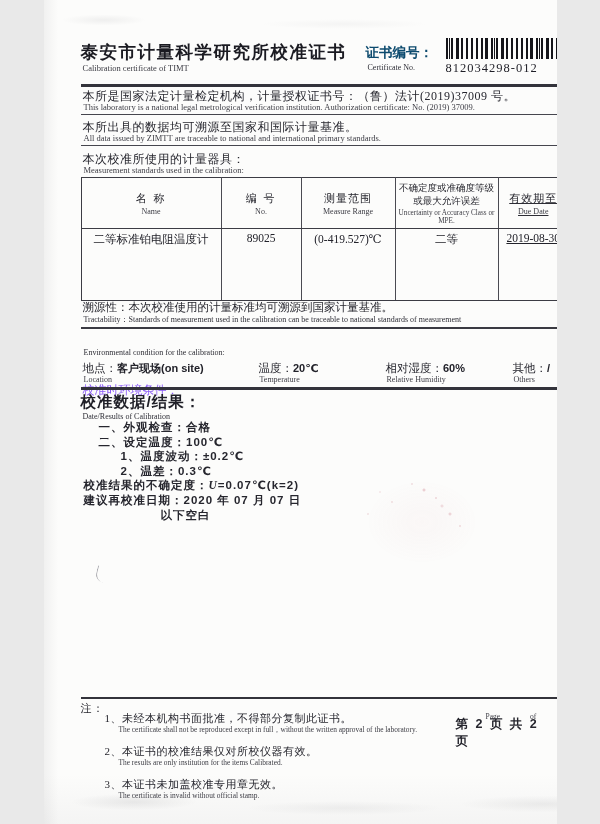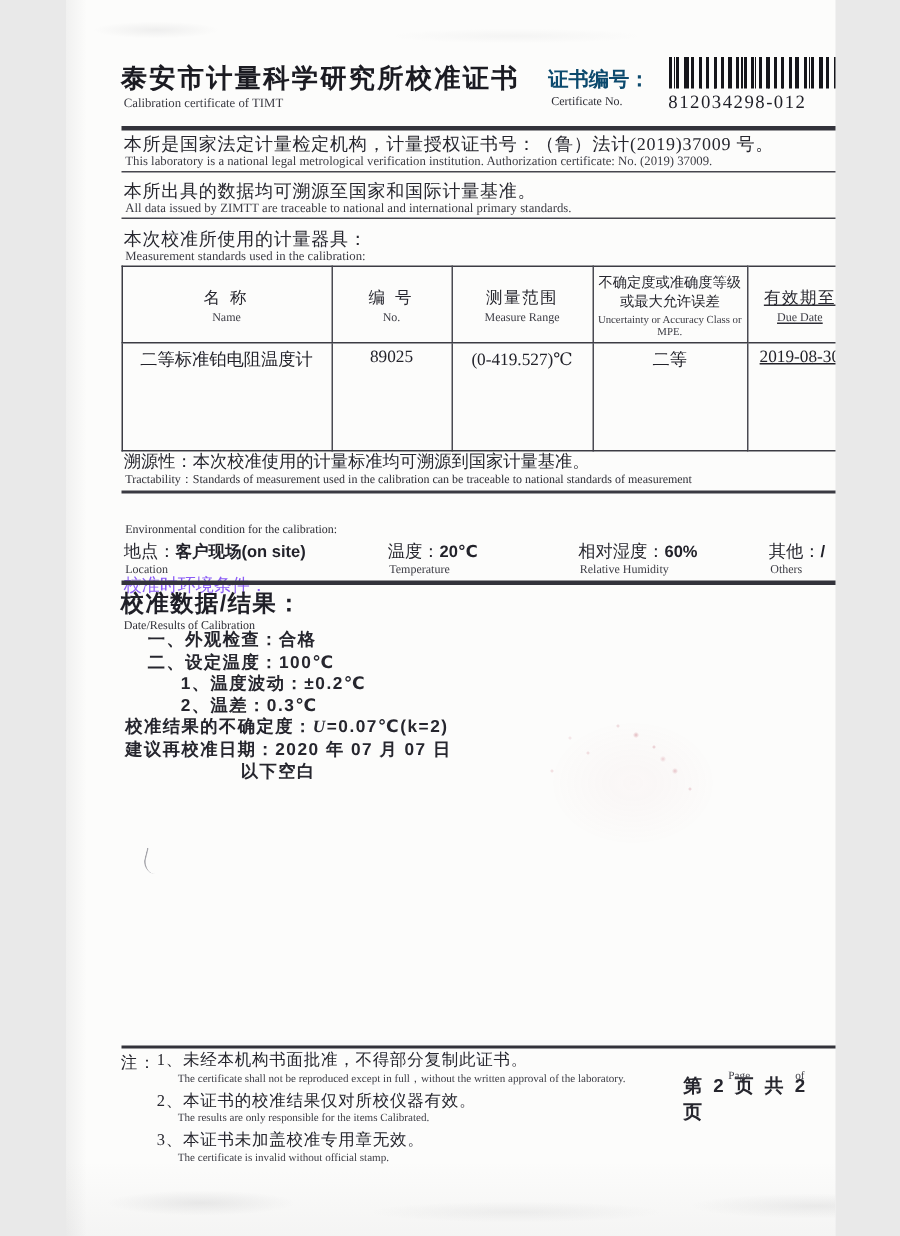--- a/index.html
+++ b/index.html
@@ -90,21 +90,21 @@
   .body-lines{left:37px;top:420px;width:460px;font-family:"Liberation Sans","DejaVu Sans",sans-serif;
               font-weight:bold;font-size:11.5px;color:#26262e;line-height:14.6px;letter-spacing:1px;}
   .bl{white-space:pre;}
   .ind1{padding-left:18px;} .ind2{padding-left:40px;} .ind0{padding-left:3px;} .ind3{padding-left:80px;}
   .usym{font-style:italic;font-family:"Liberation Serif","DejaVu Serif",serif;}
 
   
   .notes{left:37px;top:701px;width:380px;}
   .note-row{display:flex;}
   .note-label{font-size:11px;color:#26262e;letter-spacing:1px;flex:0 0 22px;}
-  .note-cn{font-size:11px;color:#26262e;letter-spacing:.5px;line-height:12px;}
+  .note-cn{font-size:11px;color:#26262e;letter-spacing:.5px;line-height:12px;margin-top:11px;}
   .note-en{font-size:7.4px;color:#3c3c44;margin:1.5px 0 4.5px 14px;line-height:8.5px;}
   .pageblock-cn{left:412px;top:716px;font-size:12.5px;font-weight:bold;color:#26262e;letter-spacing:2px;
               font-family:"Liberation Sans","DejaVu Sans",sans-serif;}
   .pageblock-en{left:414px;top:712px;font-size:7.5px;color:#3c3c44;padding-left:28px;}
   .pageblock-en .of{margin-left:30px;}
 </style>
 </head>
 <body>
 
 <div class="page">
@@ -221,21 +221,21 @@
 
   <div class="abs rule rule-thick" style="top:697px;height:2.2px;"></div>
 
   <div class="abs notes">
     <div class="note-row">
       <div class="note-label">注：</div>
       <div>
         <div class="note-cn">1、未经本机构书面批准，不得部分复制此证书。</div>
         <div class="note-en">The certificate shall not be reproduced except in full，without the written approval of the laboratory.</div>
         <div class="note-cn">2、本证书的校准结果仅对所校仪器有效。</div>
-        <div class="note-en">The results are only responsible for the items Calibrated.</div>
+        <div class="note-en">The results are only institution for the items Calibrated.</div>
         <div class="note-cn">3、本证书未加盖校准专用章无效。</div>
         <div class="note-en">The certificate is invalid without official stamp.</div>
       </div>
     </div>
   </div>
 
   <div class="abs pageblock-cn">第 2 页 共 2 页</div>
   <div class="abs pageblock-en">
     <span>Page</span><span class="of">of</span>
   </div>

